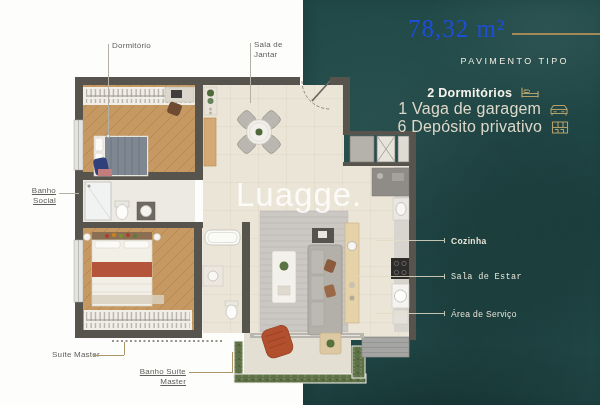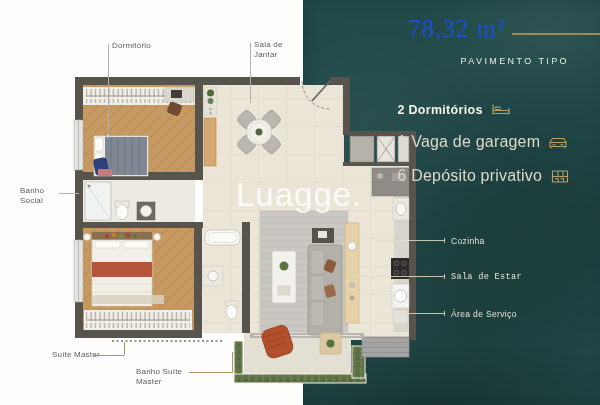--- a/index.html
+++ b/index.html
@@ -13,33 +13,33 @@
           radial-gradient(420px 80px at 40% 99%, rgba(0,0,0,.18), transparent 75%),
           radial-gradient(200px 160px at 25% 30%, rgba(255,255,255,.035), transparent 70%),
           #214a49;
         box-shadow:inset 6px 0 14px rgba(0,0,0,.12);}
   .plan{position:absolute;left:62px;top:70px;width:360px;height:320px;z-index:1;}
   .watermark{position:absolute;left:236px;top:176px;z-index:3;font-size:33px;letter-spacing:1px;
              color:rgba(255,255,255,.82);font-family:"Liberation Sans",sans-serif;text-align:center;}
   .lbl{position:absolute;z-index:4;font-size:8px;line-height:1.2;color:#5f5e5a;
        white-space:pre-line;letter-spacing:.2px;}
   .lbl.r{color:#e8e4d7;font-size:8.5px;letter-spacing:.35px;}
-  .lbl.ra{}
+  .lbl.ra{text-align:right;text-decoration:underline;}
   .ln{position:absolute;z-index:4;background:#b4b0a8;}
   .ln.gold{background:#ab9465;}
   .ln.light{background:rgba(227,220,200,.85);}
   .dot{position:absolute;z-index:4;width:4px;height:4px;border-radius:50%;
        background:#fff;border:1px solid #a9a59d;box-sizing:border-box;}
   .area{position:absolute;left:408px;top:15px;z-index:4;font-family:"Liberation Serif",serif;
         font-size:25px;letter-spacing:1px;color:#1d4ed8;}
   .gold-line{position:absolute;left:512px;top:33px;width:88px;height:2px;background:#a18a58;z-index:4;}
   .subtitle{position:absolute;right:31px;top:56px;z-index:4;font-size:9px;font-weight:normal;
             letter-spacing:2.4px;color:#efece2;}
-  .features{position:absolute;right:30px;top:102px;z-index:4;display:flex;flex-direction:column;
-            gap:16px;align-items:flex-start;}
+  .features{position:absolute;right:30px;top:85px;z-index:4;display:flex;flex-direction:column;
+            gap:0;align-items:center;}
   .feat{display:flex;align-items:center;gap:8px;}
   .feat .t1{font-size:12.5px;font-weight:bold;letter-spacing:.3px;color:#f6f3ea;}
   .feat .t2{font-size:16px;color:#ddd8c9;letter-spacing:.2px;}
   .feat svg{display:block;}
 </style>
 </head>
 <body>
 
 <div class="canvas">
 
@@ -280,21 +280,21 @@
 
   <div class="lbl" style="left:52px;top:350px;">Suíte Master</div>
   <div class="ln gold" style="left:94px;top:355px;width:30px;height:1px;"></div>
   <div class="ln gold" style="left:124px;top:342px;width:1px;height:13px;"></div>
 
   <div class="lbl ra" style="left:136px;top:367px;width:50px;">Banho Suíte
 Master</div>
   <div class="ln gold" style="left:189px;top:372px;width:44px;height:1px;"></div>
   <div class="ln gold" style="left:232px;top:352px;width:1px;height:20px;"></div>
 
-  <div class="lbl r" style="left:451px;top:236px;">Cozinha</div>
+  <div class="lbl r" style="left:451px;top:236px;font-weight:bold;">Cozinha</div>
   <div class="ln light" style="left:376px;top:240px;width:68px;height:1px;"></div>
   <div class="ln light" style="left:444px;top:238px;width:1px;height:5px;"></div>
 
   <div class="lbl r" style="left:451px;top:272px;font-family:Liberation Mono, monospace;">Sala de Estar</div>
   <div class="ln light" style="left:357px;top:276px;width:87px;height:1px;"></div>
   <div class="ln light" style="left:444px;top:274px;width:1px;height:5px;"></div>
 
   <div class="lbl r" style="left:451px;top:309px;">Área de Serviço</div>
   <div class="ln light" style="left:376px;top:313px;width:68px;height:1px;"></div>
   <div class="ln light" style="left:444px;top:311px;width:1px;height:5px;"></div>

